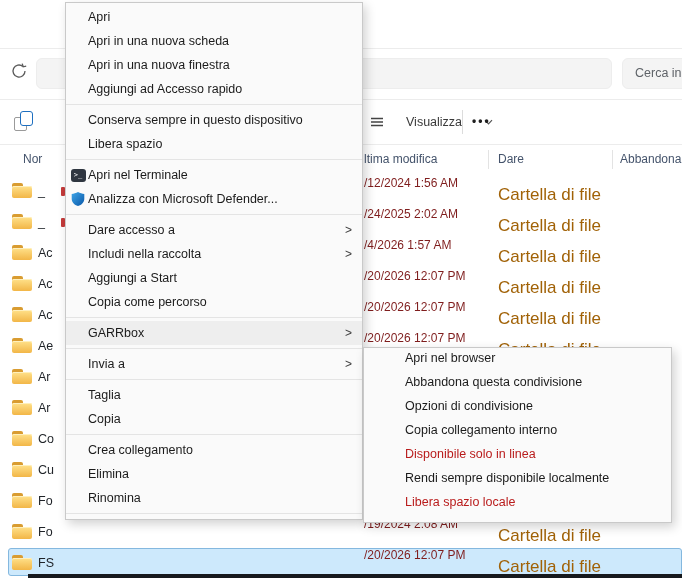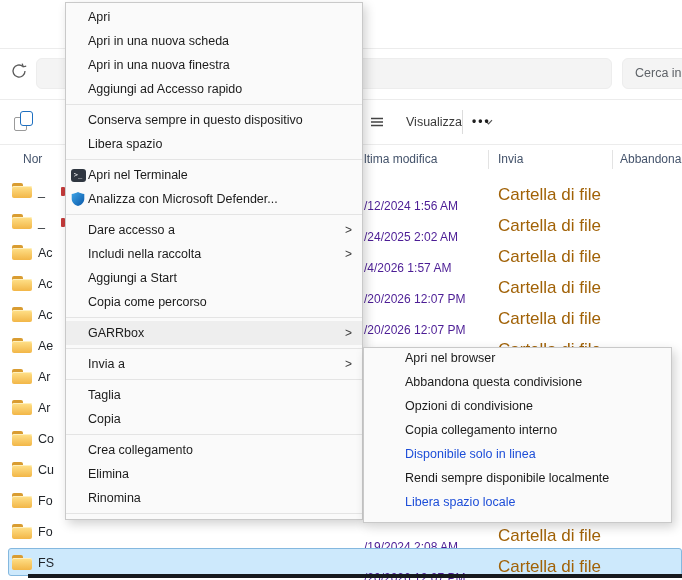--- a/index.html
+++ b/index.html
@@ -43,21 +43,21 @@
   .file-list{position:absolute;left:0;top:175px;width:682px;}
   .frow{position:relative;height:31px;cursor:default;}
   .sel-bg{position:absolute;left:8px;right:0;top:1px;bottom:2px;background:#cde9fc;
           border:1px solid #84b8df;border-radius:3px;}
   .ficon{position:absolute;left:12px;top:8px;width:20px;height:15px;}
   .folder .fb{position:absolute;left:0;top:0;width:11px;height:7px;background:#d99c31;
               border-radius:2px 2px 0 0;}
   .folder .ff{position:absolute;left:0;top:3px;width:20px;height:12px;border-radius:2px;
               background:linear-gradient(#ffe18a,#f2b647);box-shadow:inset 0 1px 0 #fff0bd;}
   .fname{position:absolute;left:38px;top:9px;font-size:12.5px;color:#1f2328;white-space:nowrap;}
-  .fdate{position:absolute;left:364px;top:24px;font-size:12px;color:#4c1d95;white-space:nowrap;}
+  .fdate{position:absolute;left:364px;top:1px;font-size:12px;color:#7f1d1d;white-space:nowrap;}
   .ftype{position:absolute;left:498px;top:10px;font-size:17px;color:#a16207;white-space:nowrap;}
   .fmark{position:absolute;left:61px;top:12px;width:4px;height:9px;background:#c43b3b;border-radius:1px;}
 
   .bottom-bar{position:absolute;left:28px;top:574px;width:654px;height:4px;background:#16191d;}
 
   
   .cmenu{position:absolute;left:65px;top:2px;width:298px;background:#fafafa;
          border:1px solid #c9c9c9;box-shadow:3px 4px 10px rgba(0,0,0,.18);
          padding:2px 0;box-sizing:border-box;}
   .mi{position:relative;height:24px;display:flex;align-items:center;padding-left:22px;
@@ -71,21 +71,21 @@
                  font-family:"DejaVu Sans Mono",monospace;}
   .chev{position:absolute;right:10px;top:4px;color:#3c3c3c;font-size:12px;line-height:16px;}
   .msep{height:1px;background:#e4e4e4;margin:3px 0;}
 
   
   .smenu{position:absolute;left:363px;top:347px;width:309px;background:#fafafa;
          border:1px solid #c9c9c9;box-shadow:3px 4px 10px rgba(0,0,0,.18);
          padding:3px 0;box-sizing:border-box;}
   .smi{height:24px;display:flex;align-items:flex-start;padding-left:33px;font-size:12.5px;
        color:#1b1b1b;cursor:pointer;box-sizing:border-box;margin-left:8px;}
-  .smi.dis{color:#1d4ed8;cursor:default;}
+  .smi.dis{color:#b91c1c;cursor:default;}
 </style>
 </head>
 <body>
 
 <div id="stage">
 
   <div class="topstrip"></div>
 
   <div class="addr-row">
     <div class="refresh-btn">
@@ -112,21 +112,21 @@
         <path d="M1 1.2 L4.5 4.8 L8 1.2" fill="none" stroke="#555" stroke-width="1.2"></path>
       </svg>
     </div>
     <div class="cmd-sep"></div>
     <div class="dots-btn">•••</div>
   </div>
 
   <div class="header-row">
     <span class="hc h-name">Nor</span>
     <span class="hc h-mod">ltima modifica</span>
-    <span class="hc h-type">Invia</span>
+    <span class="hc h-type">Dare</span>
     <span class="hc h-size">Abbandona</span>
     <span class="h-sep" style="left:488px"></span>
     <span class="h-sep" style="left:612px"></span>
   </div>
 
   <div class="file-list">
       <div class="frow">
         <span class="ficon folder">
           <span class="fb"></span>
           <span class="ff"></span>

